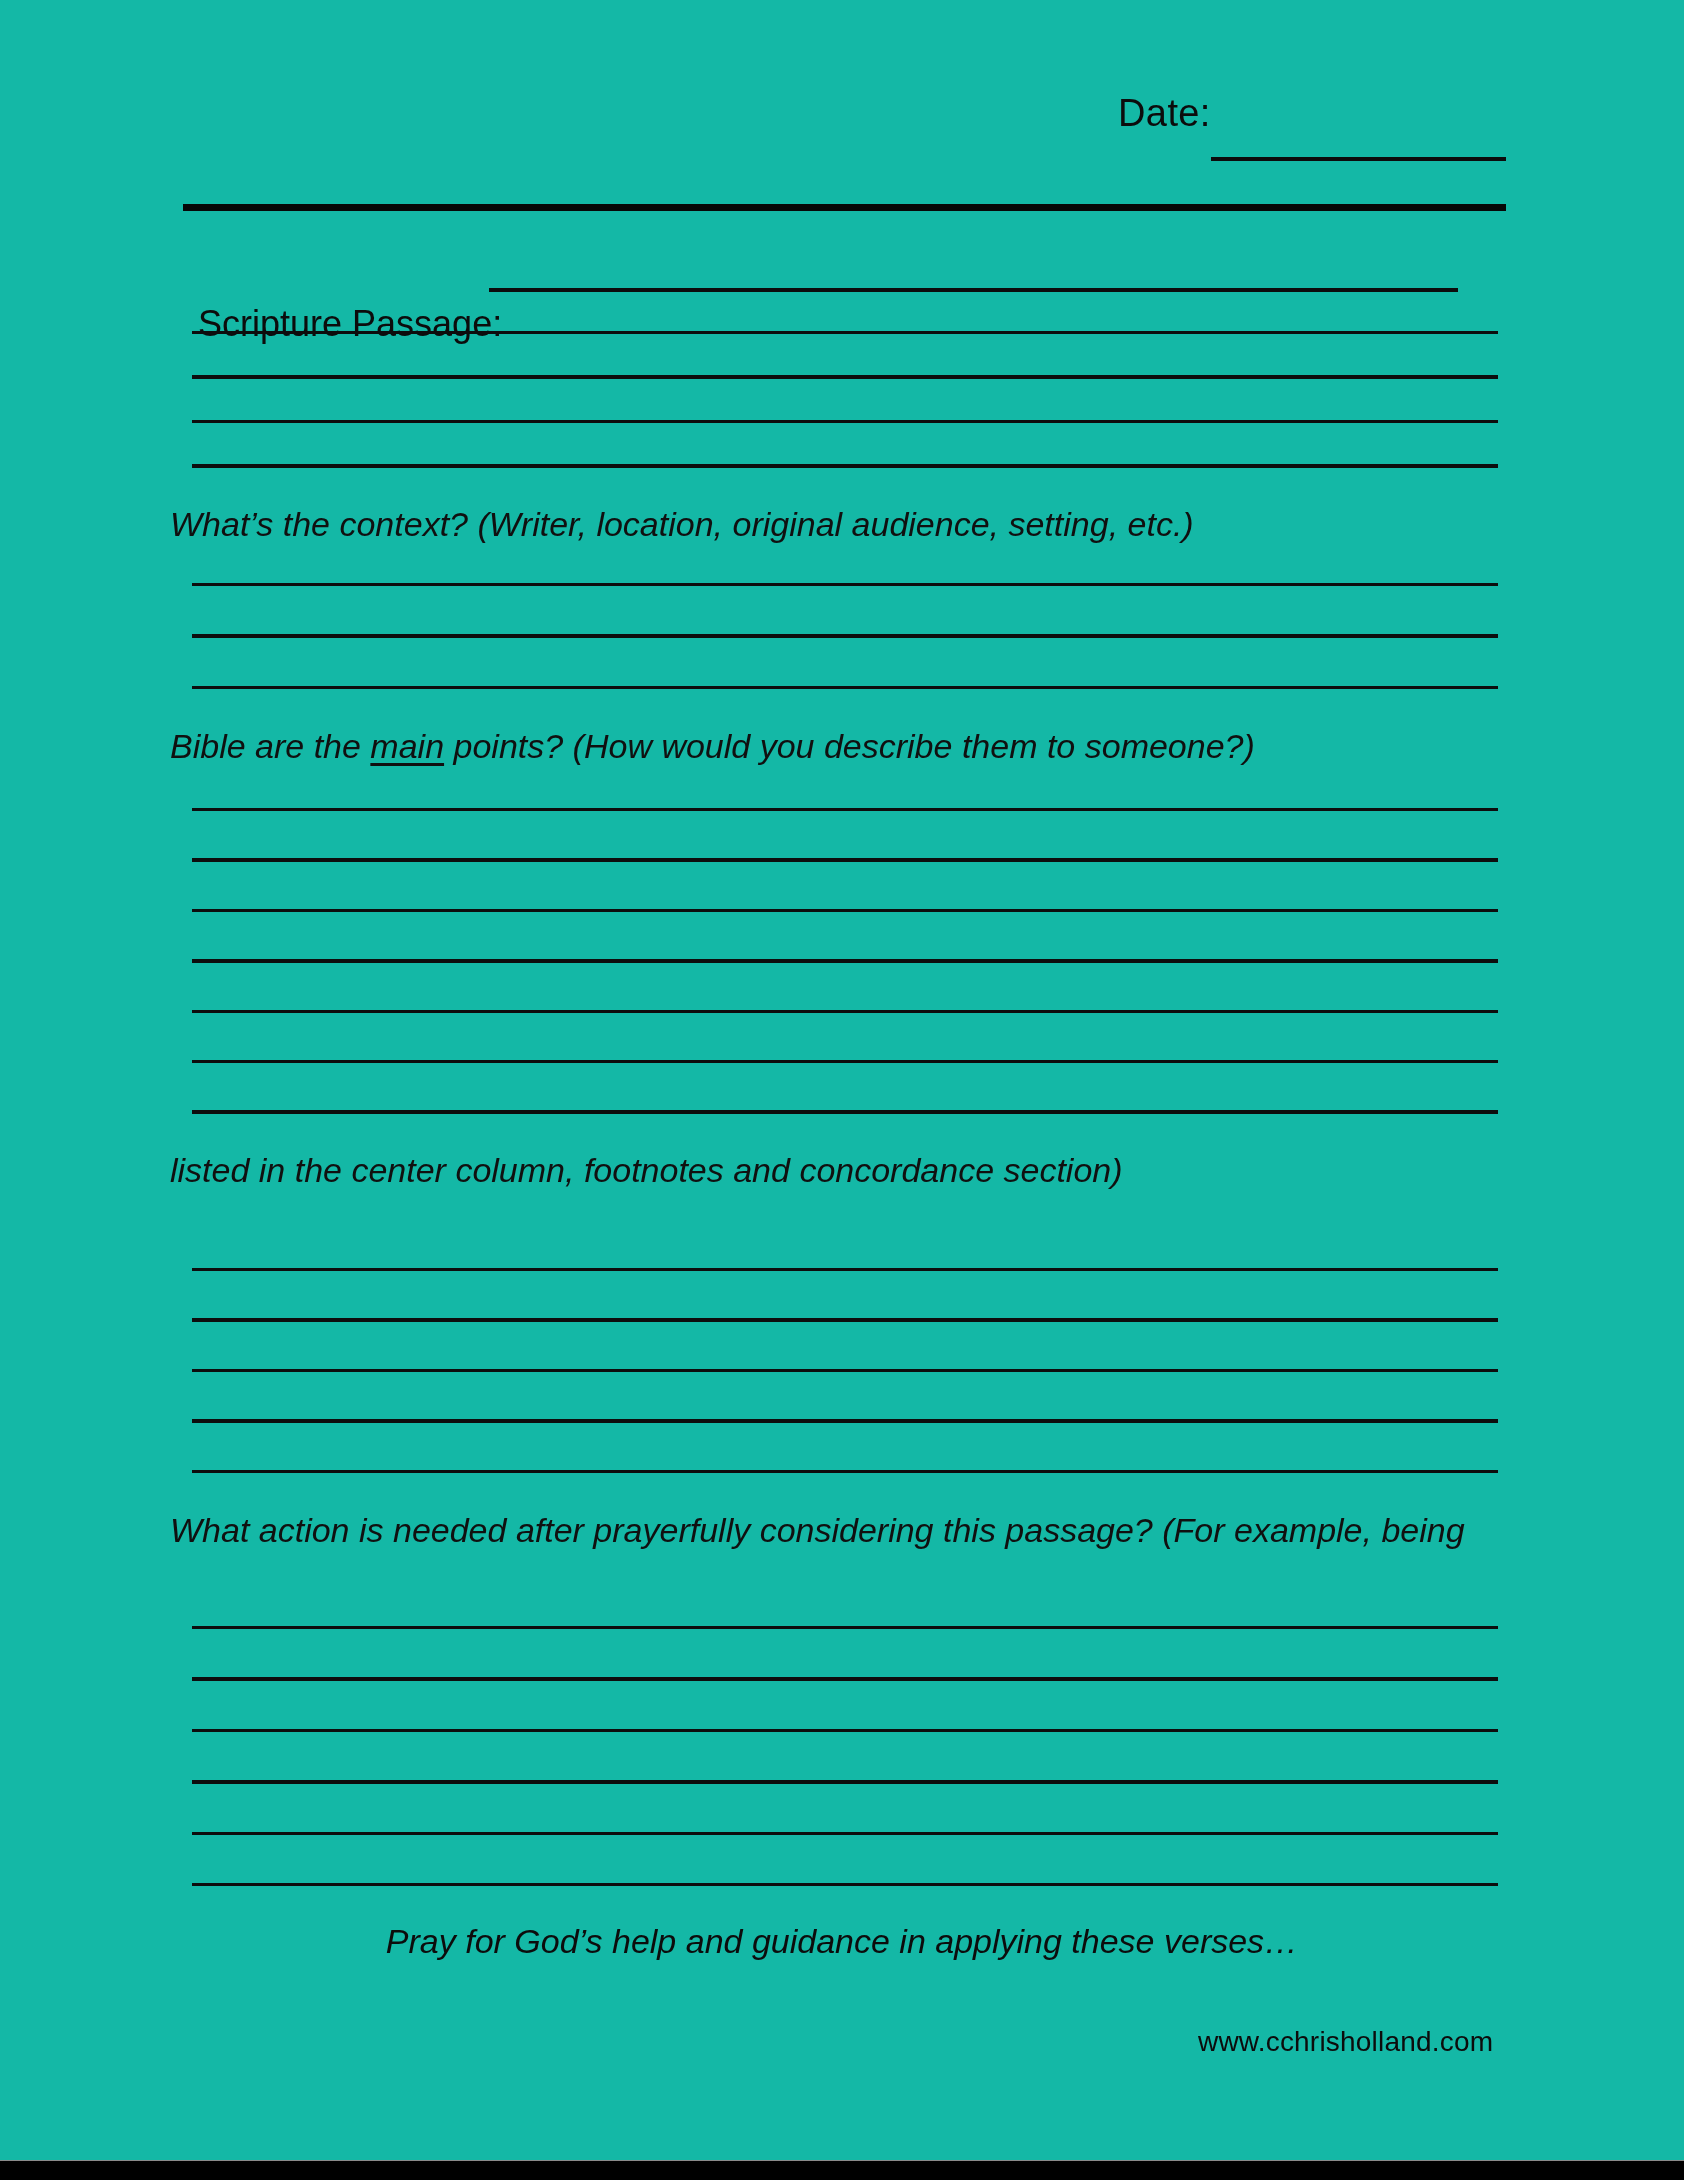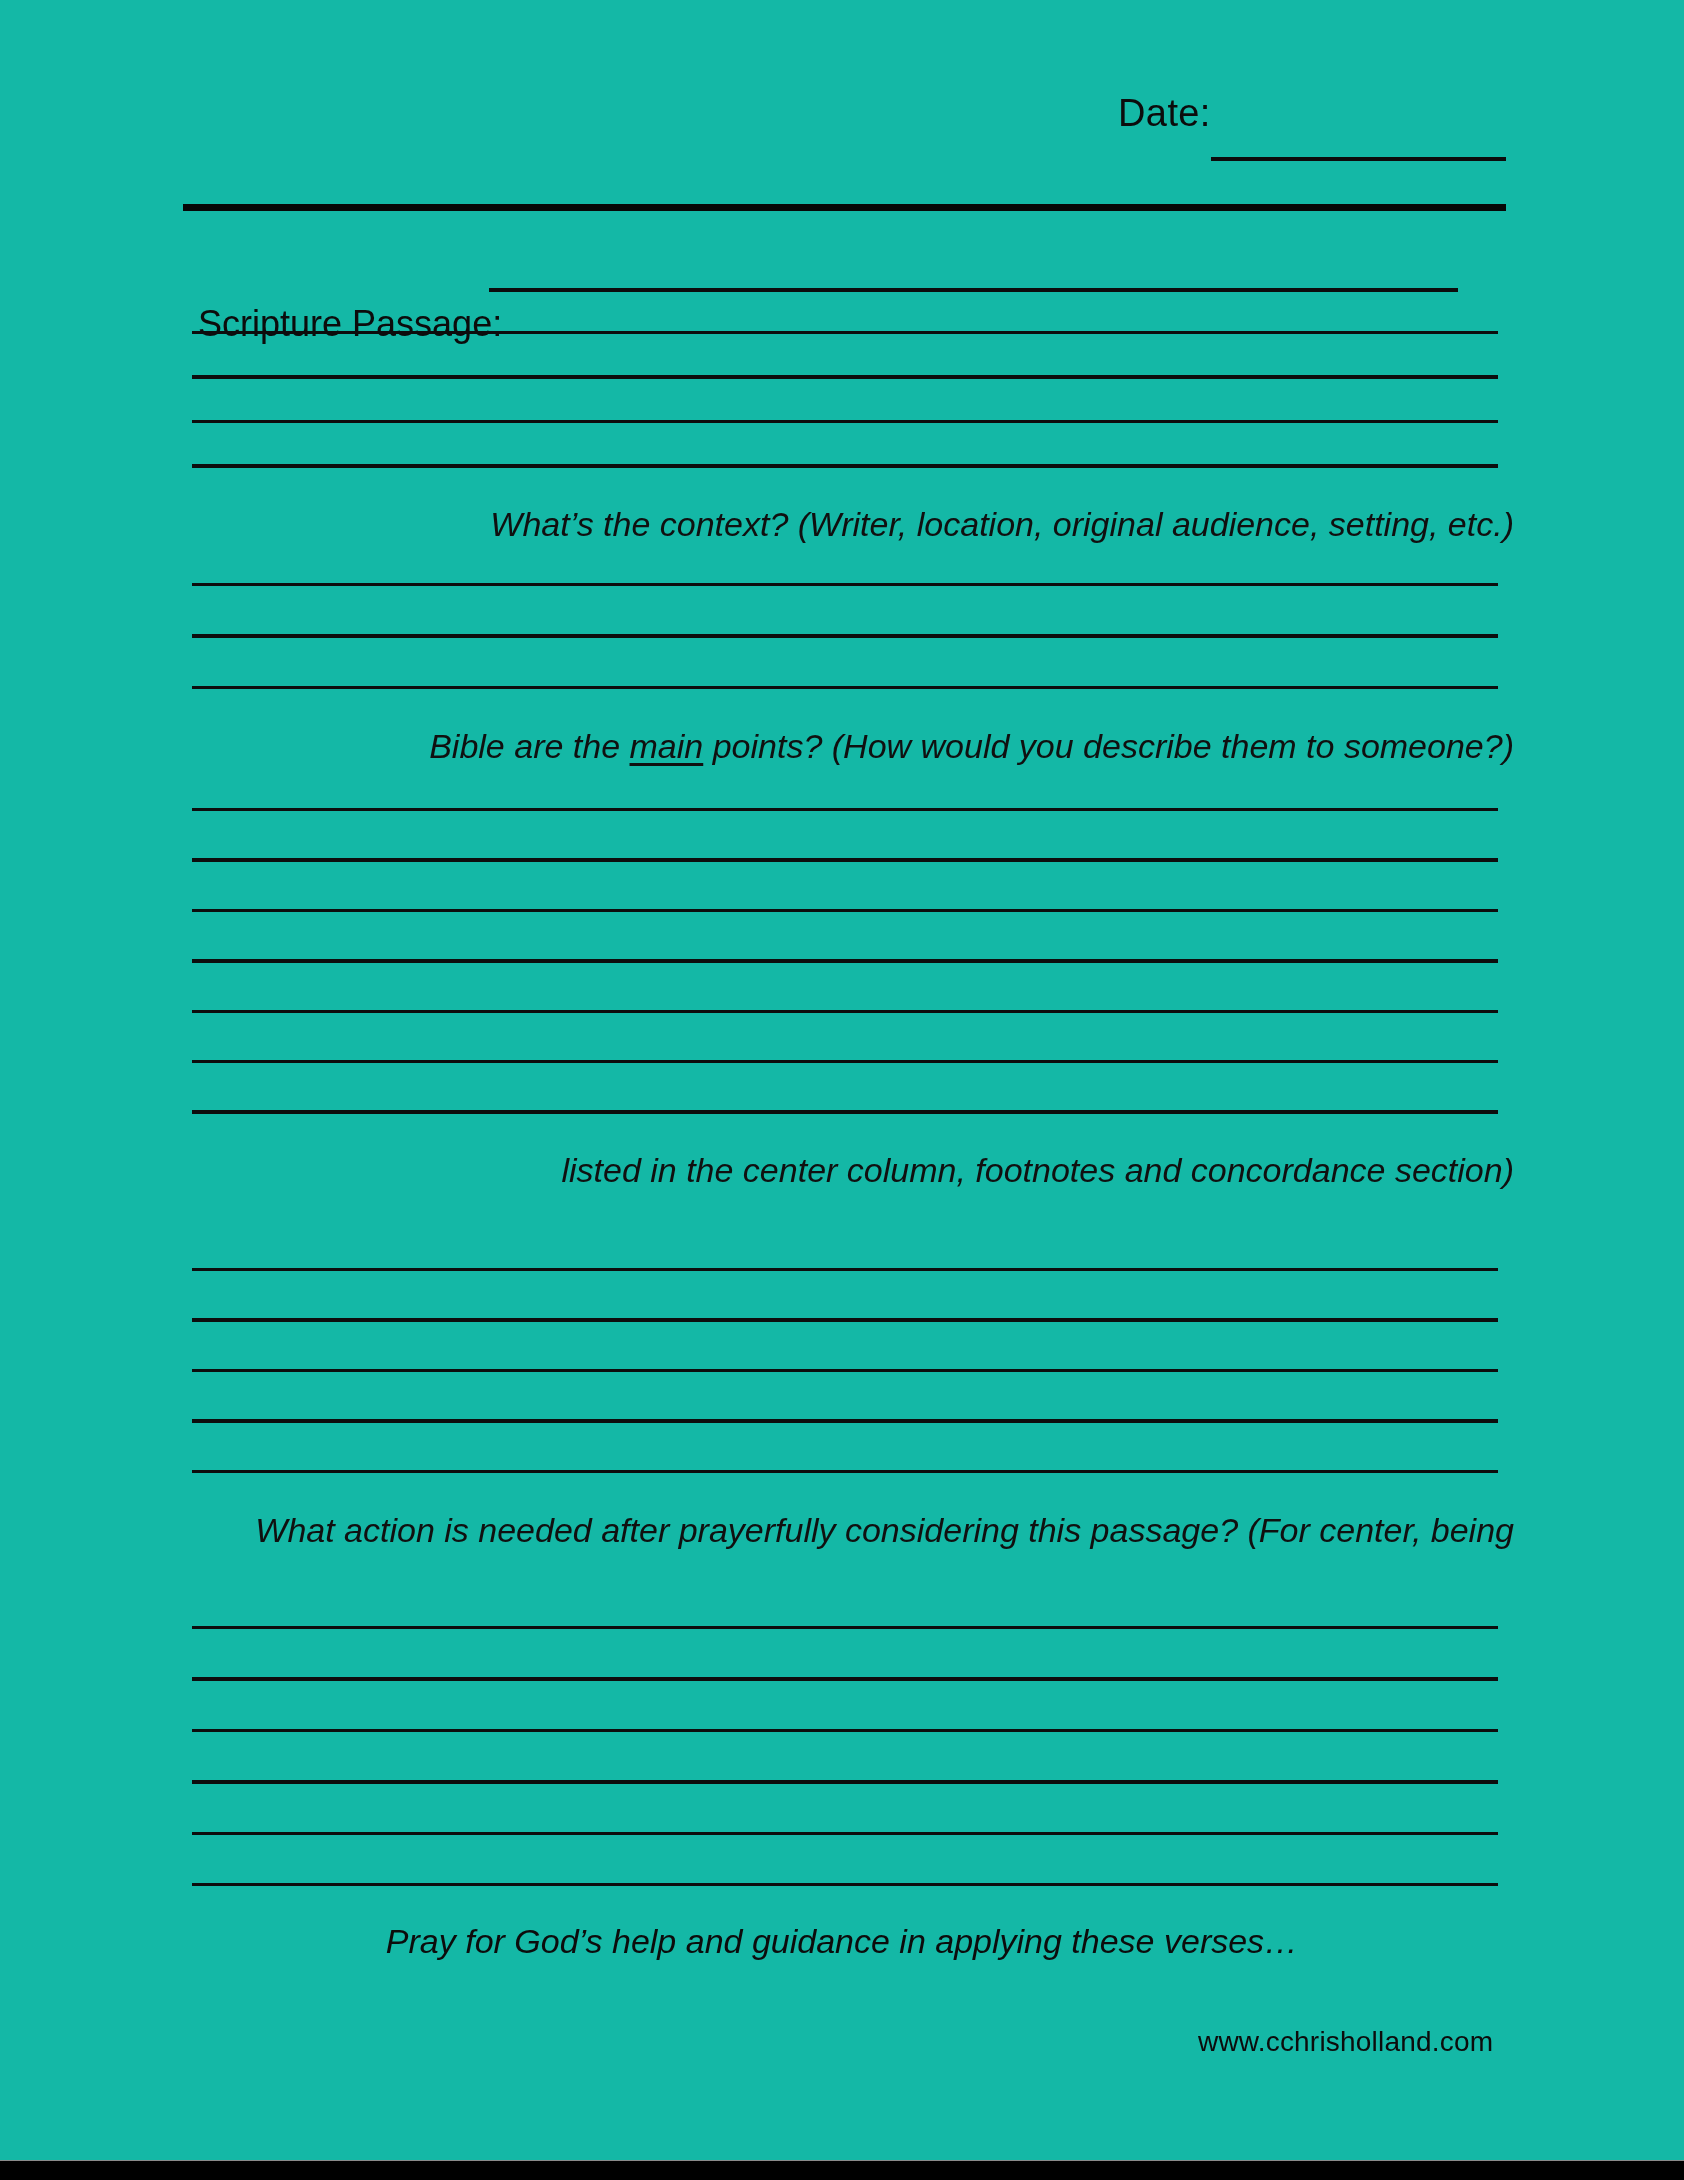--- a/index.html
+++ b/index.html
@@ -70,21 +70,21 @@
   #lines-scripture { top: 331px; gap: 41px; }
   #lines-context   { top: 583px; gap: 48px; }
   #lines-main      { top: 808px; gap: 47px; }
   #lines-related   { top: 1268px; gap: 47px; }
   #lines-action    { top: 1626px; gap: 48px; }
 
   
   .question {
     left: 170px;
     width: 1344px;
-    text-align: right;
+    text-align: left;
     font-style: italic;
     font-size: 34px;
     line-height: 1.18;
     color: #101010;
   }
   #q-context { top: 504px; }
   #q-main    { top: 726px; }
   #q-related { top: 1150px; }
   #q-action  { top: 1510px; }
   .u-word { text-decoration: underline; text-underline-offset: 5.1px; }
@@ -151,21 +151,21 @@
   </div>
   <div class="abs lines" id="lines-related">
       <div class="wline"></div>
       <div class="wline"></div>
       <div class="wline"></div>
       <div class="wline"></div>
       <div class="wline"></div>
     </div>
 
   <div class="abs question" id="q-action">
-    <div>What action is needed after prayerfully considering this passage? (For center, being</div>
+    <div>What action is needed after prayerfully considering this passage? (For example, being</div>
   </div>
   <div class="abs lines" id="lines-action">
       <div class="wline"></div>
       <div class="wline"></div>
       <div class="wline"></div>
       <div class="wline"></div>
       <div class="wline"></div>
       <div class="wline"></div>
     </div>
 

